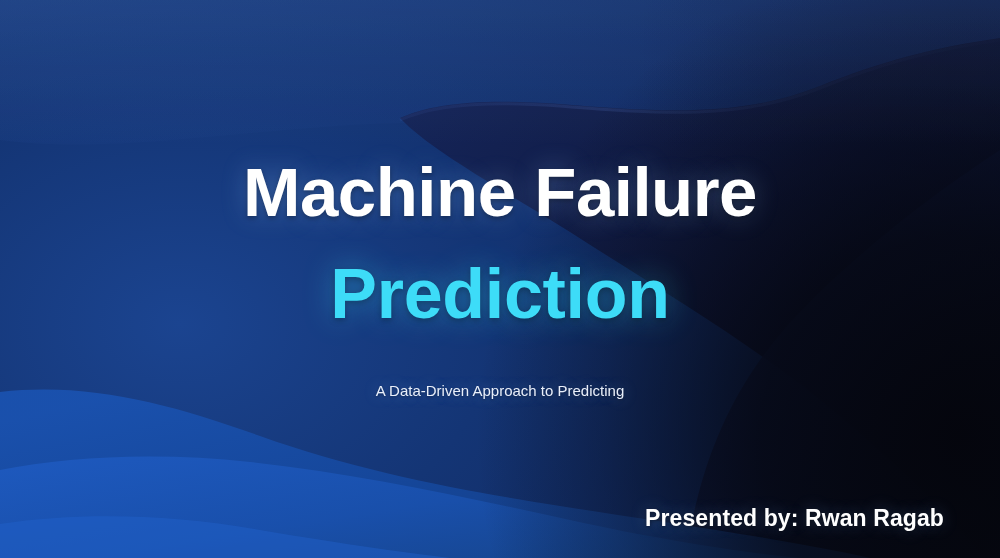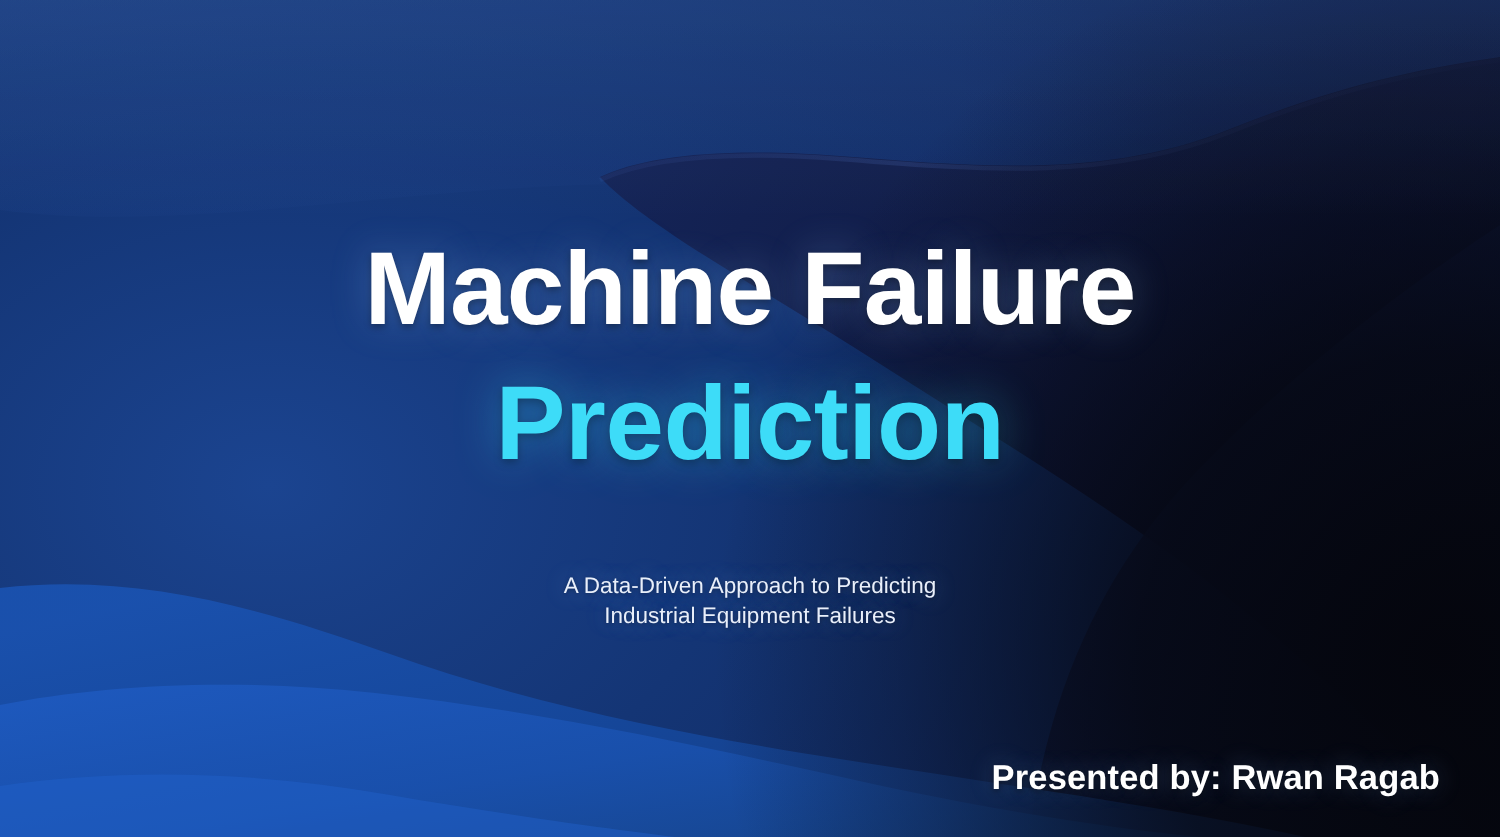--- a/index.html
+++ b/index.html
@@ -73,21 +73,21 @@
     font-size: 69px;
     font-weight: bold;
     letter-spacing: -0.5px;
     line-height: 1.0;
     color: #ffffff;
     text-shadow: 0 0 26px rgba(150,200,255,0.30), 0 2px 5px rgba(0,0,0,0.38);
     white-space: nowrap;
   }
 
   #title-line-2 {
-    margin-top: 20px;
+    margin-top: 32px;
     font-size: 70px;
     font-weight: bold;
     letter-spacing: -0.3px;
     line-height: 1.0;
     color: #3ddcf8;
     text-shadow: 0 0 30px rgba(61,220,248,0.42), 0 2px 6px rgba(0,0,0,0.35);
     white-space: nowrap;
   }
 
   #subtitle {
@@ -100,21 +100,21 @@
     font-weight: normal;
     line-height: 1.32;
     color: #e9effa;
     text-shadow: 0 0 14px rgba(150,195,255,0.38), 0 1px 3px rgba(0,0,0,0.35);
   }
   #subtitle .sub-line { display: block; }
 
   #presenter {
     position: absolute;
     top: 505px;
-    right: 40px;
+    right: 56px;
     font-size: 23px;
     font-weight: bold;
     letter-spacing: 0.1px;
     color: #ffffff;
     text-shadow: 0 0 16px rgba(140,185,250,0.30), 0 1px 4px rgba(0,0,0,0.55);
     white-space: nowrap;
   }
 </style>
 </head>
 <body>
@@ -181,19 +181,18 @@
 
   <div id="content">
 
     <div id="title-group">
       <div id="title-line-1">Machine Failure</div>
       <div id="title-line-2">Prediction</div>
     </div>
 
     <div id="subtitle">
       <span class="sub-line">A Data-Driven Approach to Predicting</span>
-      <span class="sub-line">Industrial Equipment Failures</span>
     </div>
 
     <div id="presenter">Presented by: Rwan Ragab</div>
 
   </div>
 </div>
 
 </body></html>

